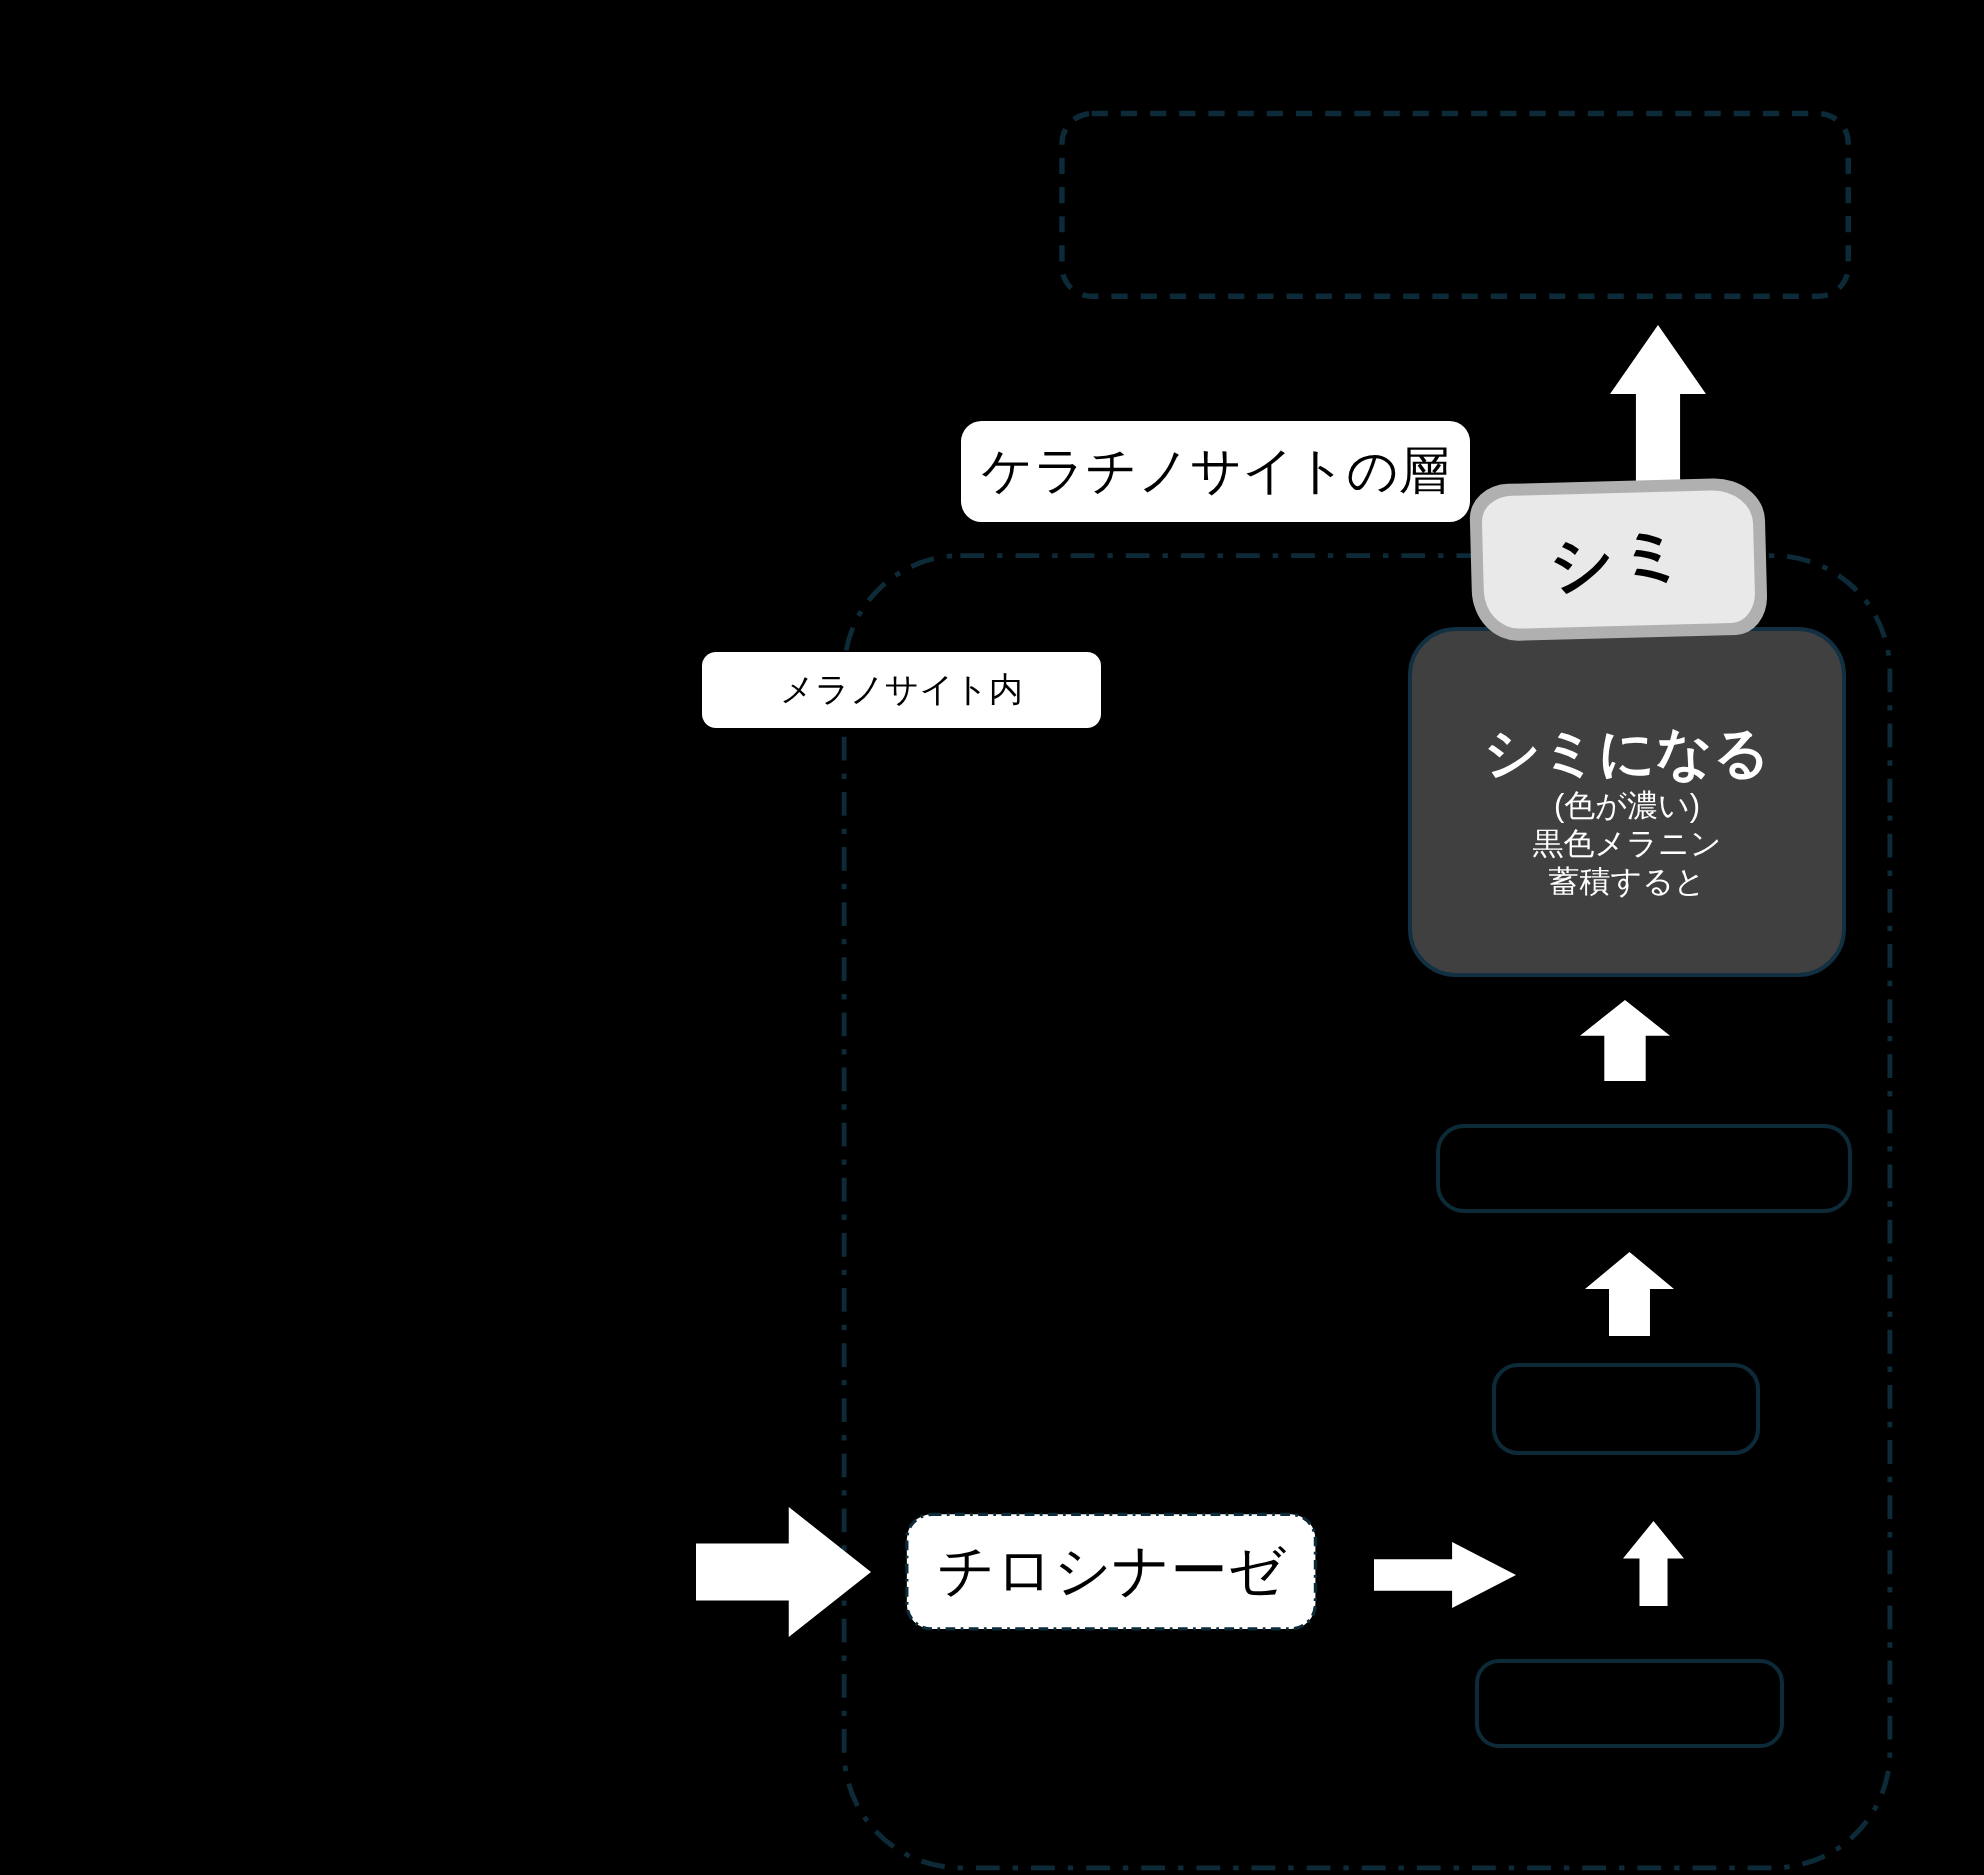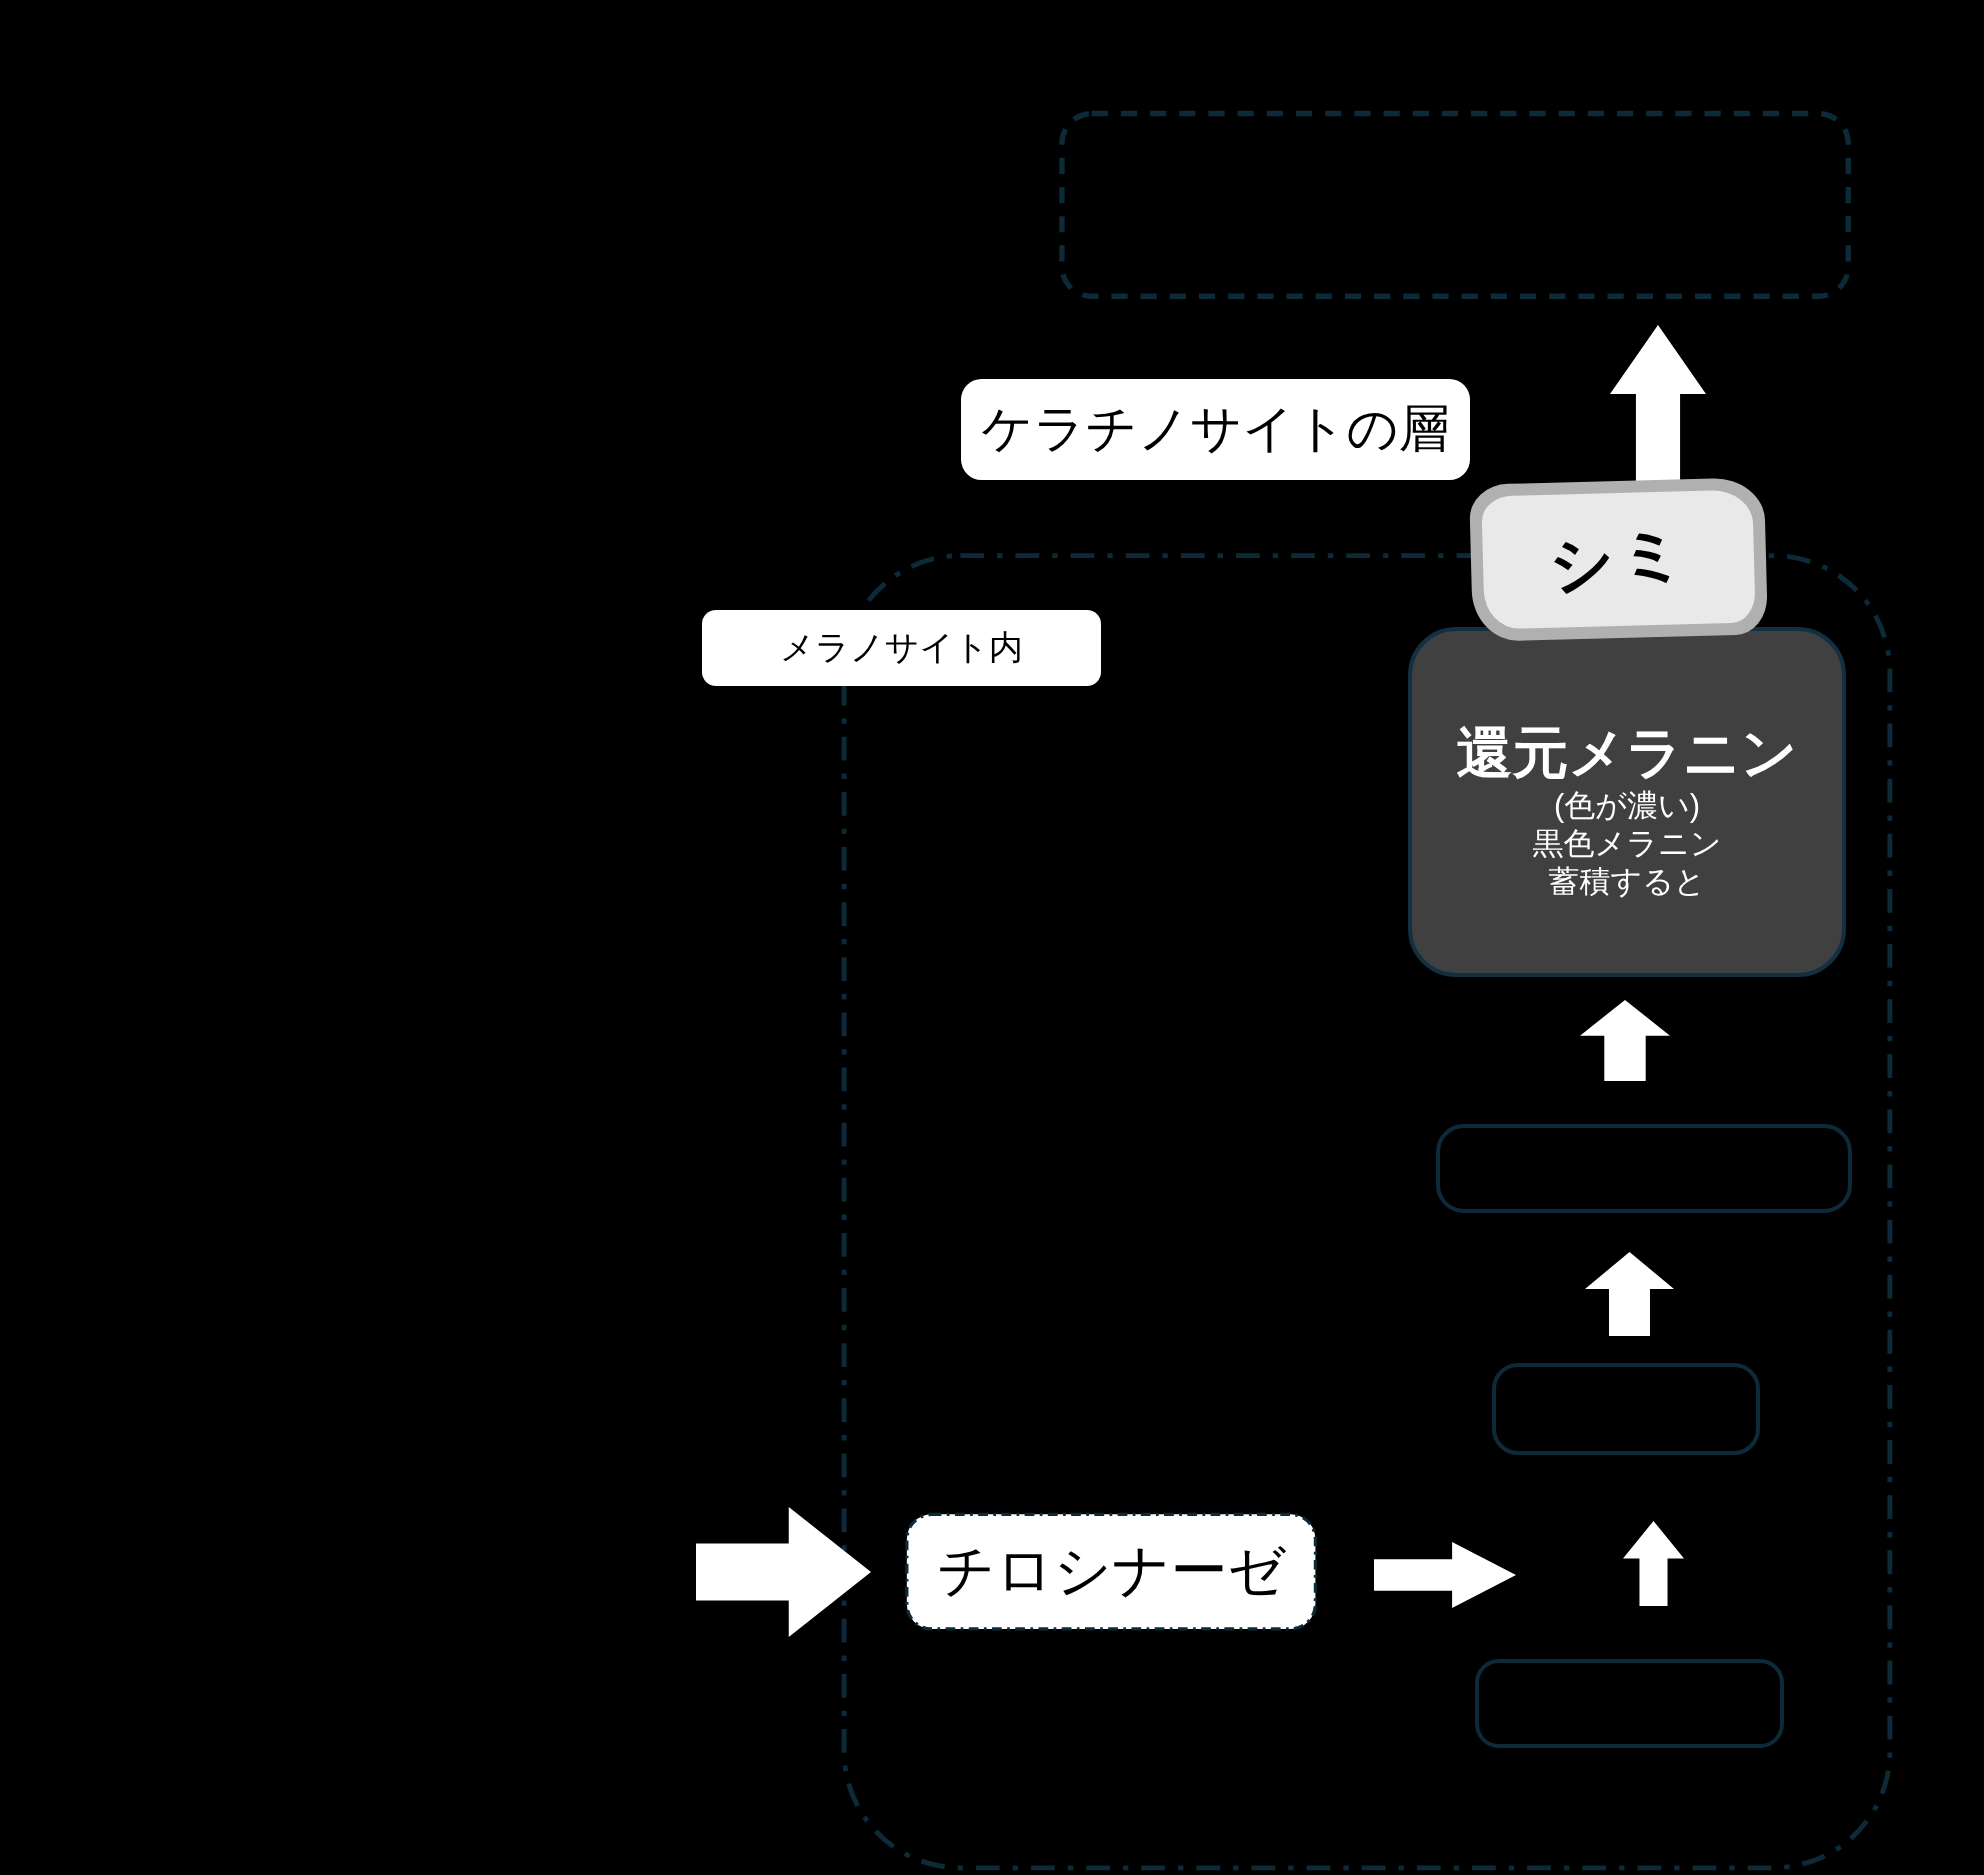--- a/index.html
+++ b/index.html
@@ -6,21 +6,21 @@
   #stage{
     position:relative;width:1985px;height:1876px;background:#000000;
     font-family:"Liberation Sans",sans-serif;overflow:hidden;
   }
   #stage *{box-sizing:border-box;}
   .abs{position:absolute;}
   svg.layer{position:absolute;left:0;top:0;z-index:1;}
 
   .white-label{
     background:#ffffff;color:#000000;display:flex;align-items:center;justify-content:center;
-    text-align:center;z-index:4;
+    text-align:center;z-index:4;margin-top:42px;
   }
   #keratin-label{left:961px;top:379px;width:509px;height:101px;border-radius:20.5px;font-size:51px;}
   #melano-label{left:702px;top:610px;width:399px;height:76px;border-radius:14px;font-size:34px;}
 
   #reduced-box{
     left:862px;top:718px;width:400px;height:190px;background:#a6a6a6;border-radius:35px;
     color:#ffffff;display:flex;flex-direction:column;align-items:center;justify-content:center;
     font-size:50px;line-height:1.32;z-index:2;text-align:center;
   }
   #black-box{
@@ -78,21 +78,21 @@
   <div class="abs white-label" id="keratin-label">
     <span>ケラチノサイトの層</span>
   </div>
 
   <div class="abs white-label" id="melano-label">
     <span>メラノサイト内</span>
   </div>
 
 
   <div class="abs" id="black-box">
-    <div class="t1">還元メラニン</div>
+    <div class="t1">シミになる</div>
     <div class="t2">(色が濃い)</div>
     <div class="t2">黒色メラニン</div>
     <div class="t2">蓄積すると</div>
   </div>
 
   <div class="abs" id="shimi-outer">
     <div id="shimi-inner">
       <span class="t">シミ</span>
     </div>
   </div>

